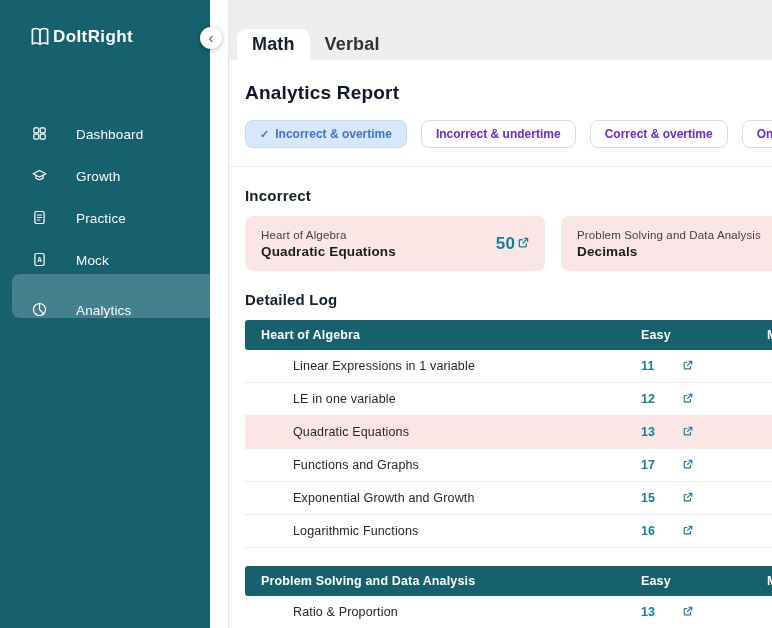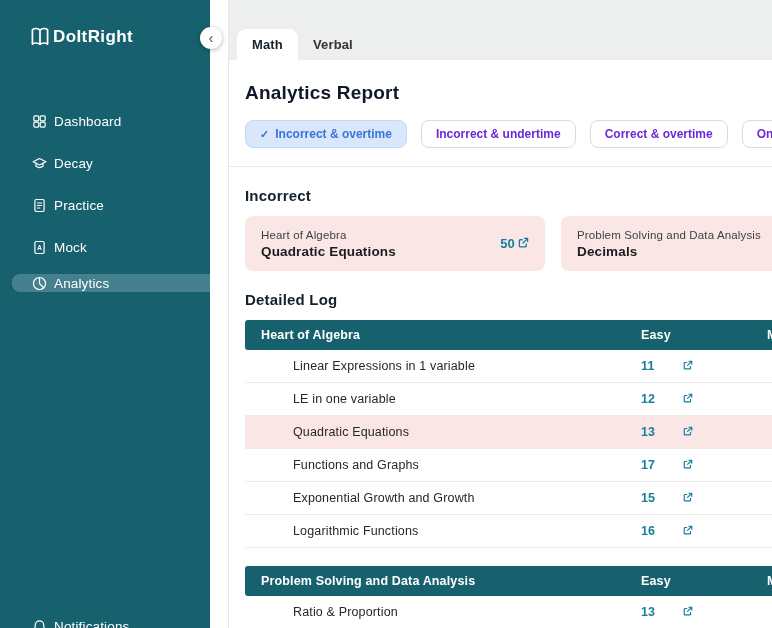--- a/index.html
+++ b/index.html
@@ -15,44 +15,44 @@
   
   .sidebar {
     position: absolute; left: 0; top: 0; width: 210px; height: 628px;
     background: #17606e; color: #fff;
   }
   .logo-row { display: flex; align-items: center; padding: 24px 0 0 27px; }
   .logo-icon svg { display: block; }
   .logo-text { font-size: 17px; font-weight: bold; letter-spacing: .4px; }
   .nav { position: absolute; top: 100px; left: 0; right: 0; display: flex; flex-direction: column; }
   .nav-item {
-    height: 42px; display: flex; align-items: center; gap: 6px;
+    height: 42px; display: flex; align-items: flex-end; gap: 28px;
     padding-left: 30px; font-size: 13.5px; color: #fff; cursor: pointer; white-space: nowrap;
   }
   .nav-item .nav-icon { width: 18px; height: 18px; display: inline-flex; align-items: center; justify-content: center; flex: 0 0 18px; }
   .nav-item.active {
-    background: #44808e; height: 18px; margin: 6px 0 6px 12px;
+    background: #44808e; height: 44px; margin: 6px 0 6px 12px;
     padding-left: 18px; border-radius: 8px 0 0 8px;
   }
   .nav-footer { position: absolute; bottom: -19px; left: 0; width: 100%; }
 
   .collapse-btn {
     position: absolute; left: 200px; top: 27px; width: 22px; height: 22px;
     border-radius: 50%; background: #fff; border: none;
     box-shadow: 0 1px 5px rgba(0,0,0,.3);
     display: flex; align-items: center; justify-content: center;
     cursor: pointer; z-index: 10; color: #4b5563; font-size: 15px; line-height: 1; padding-bottom: 2px;
   }
 
   
   .content { position: absolute; left: 228px; top: 0; width: 544px; height: 628px; border-left: 1px solid #e6e7e7; }
   .tabbar { height: 60px; background: #edeeee; display: flex; align-items: flex-end; padding-left: 8px; }
   .tab {
     height: 31px; padding: 0 15px; display: flex; align-items: center;
-    border-radius: 9px 9px 0 0; font-size: 13px; font-weight: bold; color: #333; cursor: pointer; justify-content: center;
+    border-radius: 9px 9px 0 0; font-size: 18px; font-weight: bold; color: #333; cursor: pointer; justify-content: center;
   }
   .tab.active { background: #fff; color: #16212b; }
 
   .page { padding-top: 18px; background: #fff; }
   .page-title { font-size: 19px; font-weight: bold; color: #101828; margin: 4px 0 16px 16px; letter-spacing: .2px; }
 
   .chips { display: flex; gap: 14px; margin-left: 16px; }
   .chip {
     height: 28px; padding: 0 14px; border-radius: 8px;
     border: 1px solid #dcdcdc; background: #fff;
@@ -71,21 +71,21 @@
 
   .cards { display: flex; gap: 16px; margin-left: 16px; }
   .card {
     width: 300px; min-width: 300px; height: 55px; background: #fbe6e6; border-radius: 8px;
     display: flex; align-items: center; justify-content: space-between; padding: 0 16px;
   }
   .card-category { font-size: 11.5px; color: #3f3f46; margin-bottom: 3px; white-space: nowrap; }
   .card-topic { font-size: 13.5px; font-weight: bold; color: #1c1c1e; white-space: nowrap; }
 
   .count-link {
-    color: #157f9d; font-weight: bold; font-size: 13px;
+    color: #157f9d; font-weight: bold; font-size: 17px;
     display: inline-flex; align-items: center; gap: 3px; text-decoration: none; cursor: pointer; white-space: nowrap;
   }
   .ext-icon { display: inline-flex; margin-top: -2px; }
 
   
   .log { margin-left: 16px; }
   .log-section { width: 700px; margin-bottom: 18px; }
   .log-header {
     background: #17606e; color: #fff; height: 30px; border-radius: 3px;
     display: flex; align-items: center; font-size: 12.5px; font-weight: bold;
@@ -130,21 +130,21 @@
         </span>
         <span class="nav-label">Dashboard</span>
       </div>
       <div class="nav-item">
         <span class="nav-icon">
           <svg width="17" height="17" viewBox="0 0 24 24" fill="none" stroke="#fff" stroke-width="1.7" stroke-linecap="round" stroke-linejoin="round">
             <path d="M3 9.5l9-4.5 9 4.5-9 4.5z"></path>
               <path d="M7 11.5v4.5c3 2 7 2 10 0v-4.5"></path>
           </svg>
         </span>
-        <span class="nav-label">Decay</span>
+        <span class="nav-label">Growth</span>
       </div>
       <div class="nav-item">
         <span class="nav-icon">
           <svg width="17" height="17" viewBox="0 0 24 24" fill="none" stroke="#fff" stroke-width="1.7" stroke-linecap="round" stroke-linejoin="round">
             <rect x="5.5" y="3.5" width="13" height="17" rx="2"></rect>
               <path d="M9 8.5h6M9 12h6M9 15.5h3.5"></path>
           </svg>
         </span>
         <span class="nav-label">Practice</span>
       </div>

